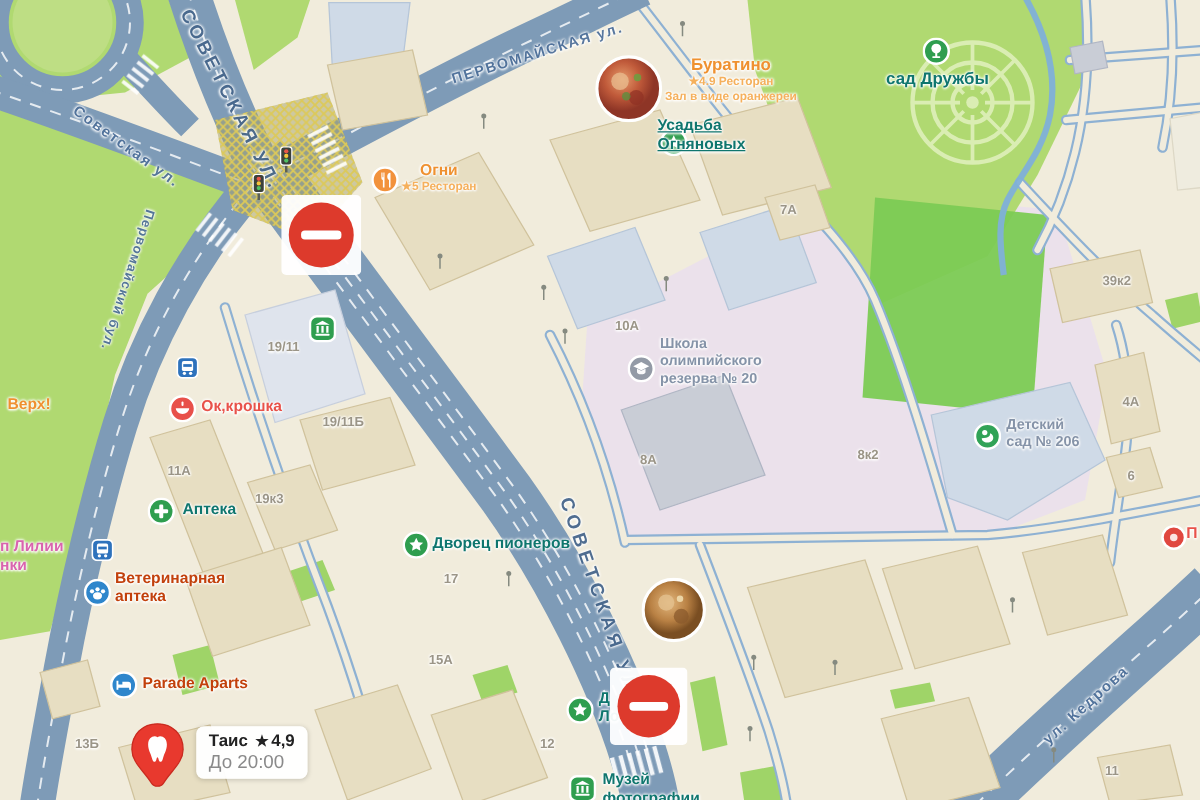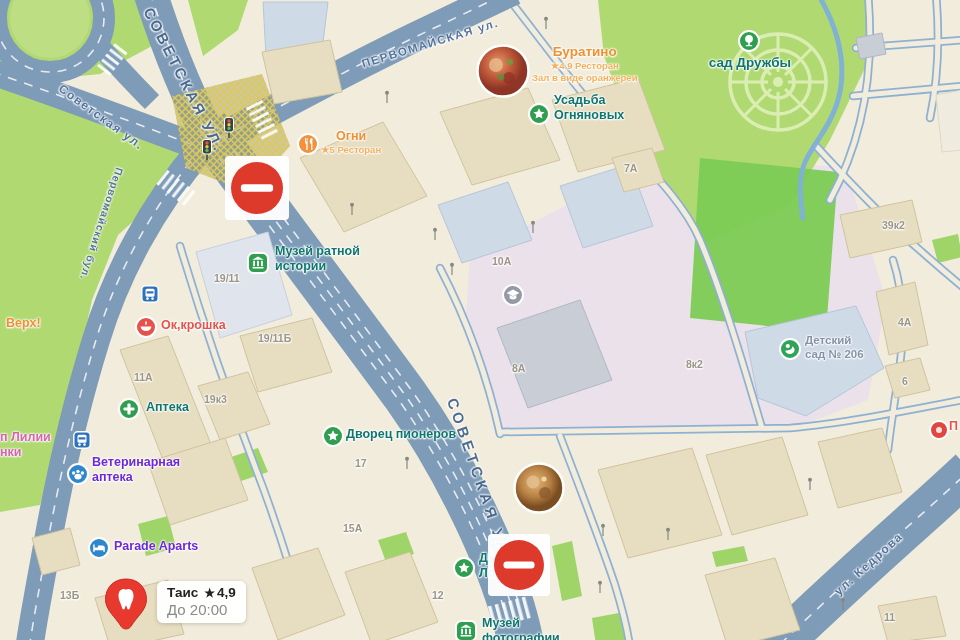--- a/index.html
+++ b/index.html
@@ -14,21 +14,21 @@
   .street.major{color:#47678c;}
   .bnum{position:absolute;color:#9b9587;font-size:10.5px;font-weight:bold;white-space:nowrap;}
   .poi{position:absolute;white-space:nowrap;line-height:1.2;}
   .poi-icon{position:absolute;display:block;}
   .poi-name{font-weight:bold;font-size:12.5px;}
   .poi-sub{font-size:9.5px;font-weight:bold;}
   .c-green{color:#0f766e;}
   .c-orange{color:#ef9130;text-align:center;}
   .c-orange .poi-sub{color:#f5b05c;}
   .c-red{color:#e8524a;}
-  .c-blue{color:#6d28d9;}
+  .c-blue{color:#c2410c;}
   .c-magenta{color:#d964ae;}
   .c-grayblue{color:#8593a8;}
   .c-grayblue .poi-name{font-size:11.5px;}
   .big-name{font-size:13.5px;}
   .tais-card{position:absolute;background:rgba(255,255,255,.96);border-radius:6px;
              padding:4px 10px 5px 10px;box-shadow:0 1px 4px rgba(0,0,0,.18);}
   .tais-line1{font-size:13.5px;font-weight:bold;color:#222;}
   .tais-line2{font-size:15px;color:#8a8a8a;margin-top:1px;}
   .centered{text-align:center;}
 </style>
@@ -276,36 +276,32 @@
           <rect x="10.2" y="11.2" width="1.6" height="4.4" fill="#fff"></rect>
           <rect x="7.8" y="15" width="6.4" height="1.3" rx="0.6" fill="#fff"></rect>
         </svg></div>
       <div class="poi halo c-green centered" style="left: 700px; top: 55px; width: 100px;">
         <div class="poi-name big-name">сад Дружбы</div>
       </div>
       <div class="poi-icon" style="left: 528px; top: 103px;"><svg width="22" height="22" viewBox="0 0 22 22">
           <circle cx="11" cy="11" r="10" fill="#2f9e4f" stroke="#fff" stroke-width="2"></circle>
           <path d="M11 5.2l1.7 3.5 3.8.5-2.8 2.6.7 3.7L11 13.7l-3.4 1.8.7-3.7-2.8-2.6 3.8-.5z" fill="#fff"></path>
         </svg></div>
-      <div class="poi halo c-green" style="left: 554px; top: 93px;">
+      <div class="poi halo c-green" style="left: 526px; top: 93px; text-decoration: underline;">
         <div class="poi-name">Усадьба</div>
         <div class="poi-name">Огняновых</div>
       </div>
       <div class="poi-icon" style="left: 247px; top: 252px;"><svg width="22" height="22" viewBox="0 0 22 22">
           <rect x="1" y="1" width="20" height="20" rx="5.5" fill="#2f9e4f" stroke="#fff" stroke-width="2"></rect>
           <path d="M11 4.6l5.8 3.2H5.2z" fill="#fff"></path>
           <rect x="6.2" y="8.8" width="1.8" height="5.4" fill="#fff"></rect>
           <rect x="10.1" y="8.8" width="1.8" height="5.4" fill="#fff"></rect>
           <rect x="14" y="8.8" width="1.8" height="5.4" fill="#fff"></rect>
           <rect x="5.3" y="14.9" width="11.4" height="1.7" rx="0.8" fill="#fff"></rect>
         </svg></div>
-      <div class="poi halo c-green" style="left: 275px; top: 244px;">
-        <div class="poi-name">Музей ратной</div>
-        <div class="poi-name">истории</div>
-      </div>
       <div class="poi-icon" style="left: 135px; top: 316px;"><svg width="22" height="22" viewBox="0 0 22 22">
           <circle cx="11" cy="11" r="10" fill="#e8504a" stroke="#fff" stroke-width="2"></circle>
           <path d="M5.6 10.5h10.8a5.4 4.6 0 0 1-10.8 0z" fill="#fff"></path>
           <rect x="10.2" y="5.2" width="1.6" height="3.6" rx="0.8" fill="#fff"></rect>
         </svg></div>
       <div class="poi halo c-red" style="left: 161px; top: 318px;">
         <div class="poi-name">Ок,крошка</div>
       </div>
       <div class="poi-icon" style="left: 118px; top: 398px;"><svg width="22" height="22" viewBox="0 0 22 22">
           <circle cx="11" cy="11" r="10" fill="#2f9e4f" stroke="#fff" stroke-width="2"></circle>
@@ -363,20 +359,25 @@
           <circle cx="26" cy="26" r="24.5" fill="url(#gpk1)" stroke="#fff" stroke-width="2.5"></circle>
           <circle cx="20" cy="20" r="6.5" fill="#e3c08f" opacity="0.8"></circle>
           <circle cx="32" cy="31" r="6" fill="#8a5a2c" opacity="0.75"></circle>
           <circle cx="31" cy="17" r="2.6" fill="#f0dcae" opacity="0.9"></circle>
         </svg></div>
       <div class="poi-icon" style="left: 502px; top: 284px;"><svg width="22" height="22" viewBox="0 0 22 22">
           <circle cx="11" cy="11" r="10" fill="#939aa6" stroke="#fff" stroke-width="2"></circle>
           <path d="M11 5.6l6.4 3.3L11 12.2 4.6 8.9z" fill="#fff"></path>
           <path d="M7.6 10.9v2.8c0 .9 1.5 1.7 3.4 1.7s3.4-.8 3.4-1.7v-2.8L11 12.6z" fill="#fff" opacity="0.95"></path>
         </svg></div>
+      <div class="poi halo c-grayblue" style="left: 528px; top: 269px;">
+        <div class="poi-name">Школа</div>
+        <div class="poi-name">олимпийского</div>
+        <div class="poi-name">резерва № 20</div>
+      </div>
       <div class="poi-icon" style="left: 779px; top: 338px;"><svg width="22" height="22" viewBox="0 0 22 22">
           <circle cx="11" cy="11" r="10" fill="#31a357" stroke="#fff" stroke-width="2"></circle>
           <circle cx="8.8" cy="8" r="2.1" fill="#fff"></circle>
           <path d="M6.4 12.6c0 2.1 1.9 3.4 4.4 3.4 2.8 0 4.8-1.5 4.8-3.9 0-1.6-.9-2.9-2.4-3.5l-.5 2c-1.2 1.4-4 2-6.3 2z" fill="#fff"></path>
         </svg></div>
       <div class="poi halo c-grayblue" style="left: 805px; top: 334px;">
         <div class="poi-name">Детский</div>
         <div class="poi-name">сад № 206</div>
       </div>
       <div class="poi-icon" style="left: 455px; top: 620px;"><svg width="22" height="22" viewBox="0 0 22 22">

